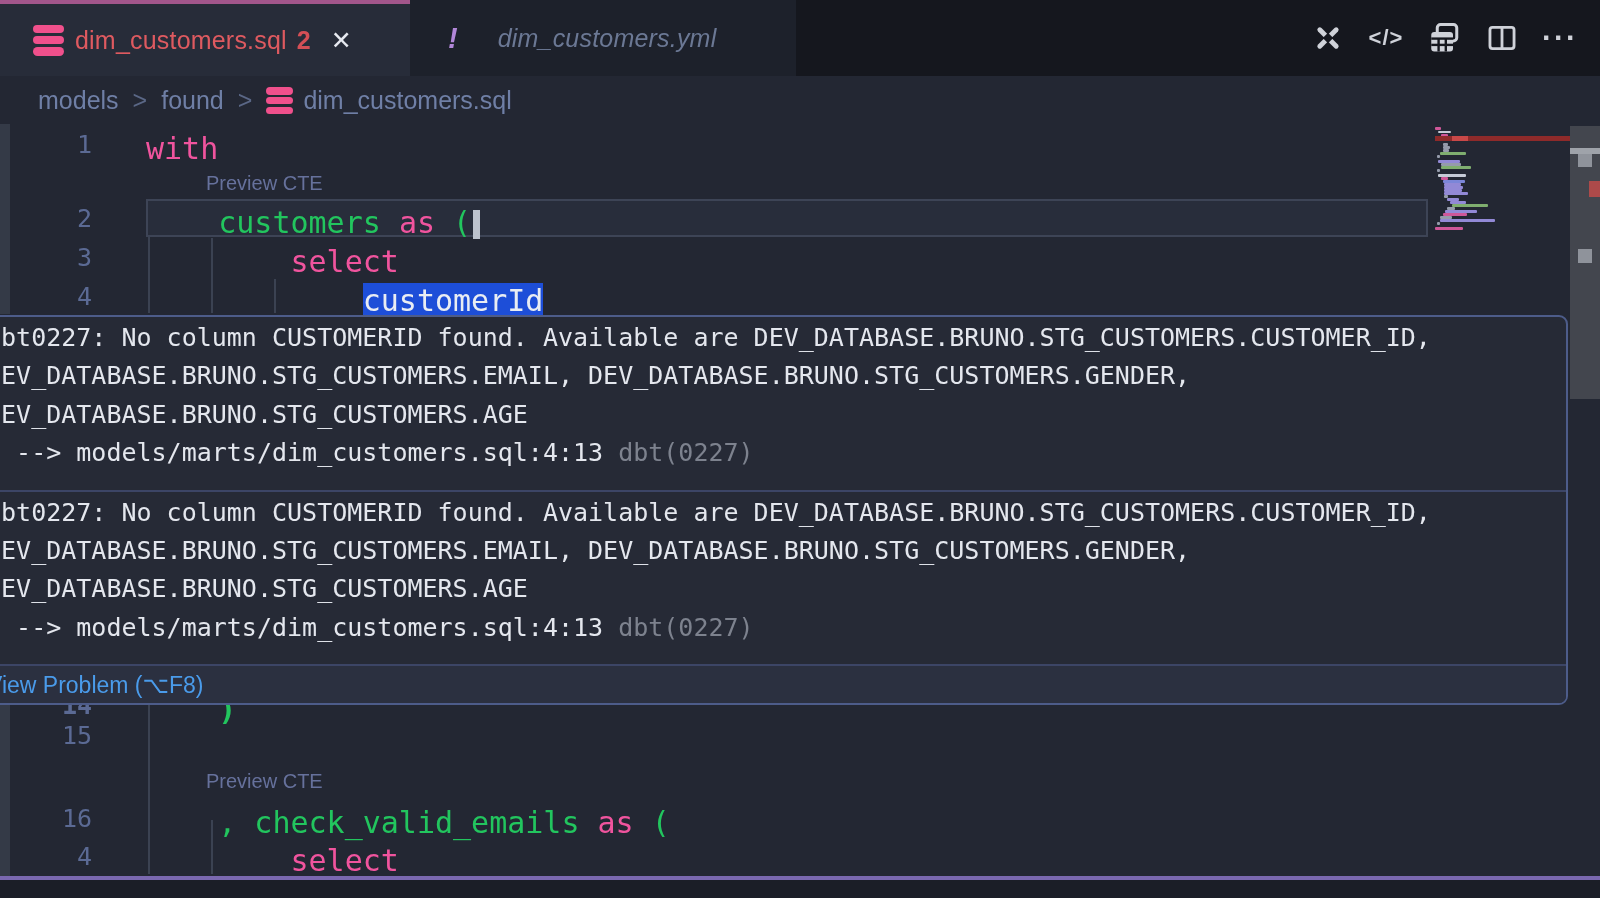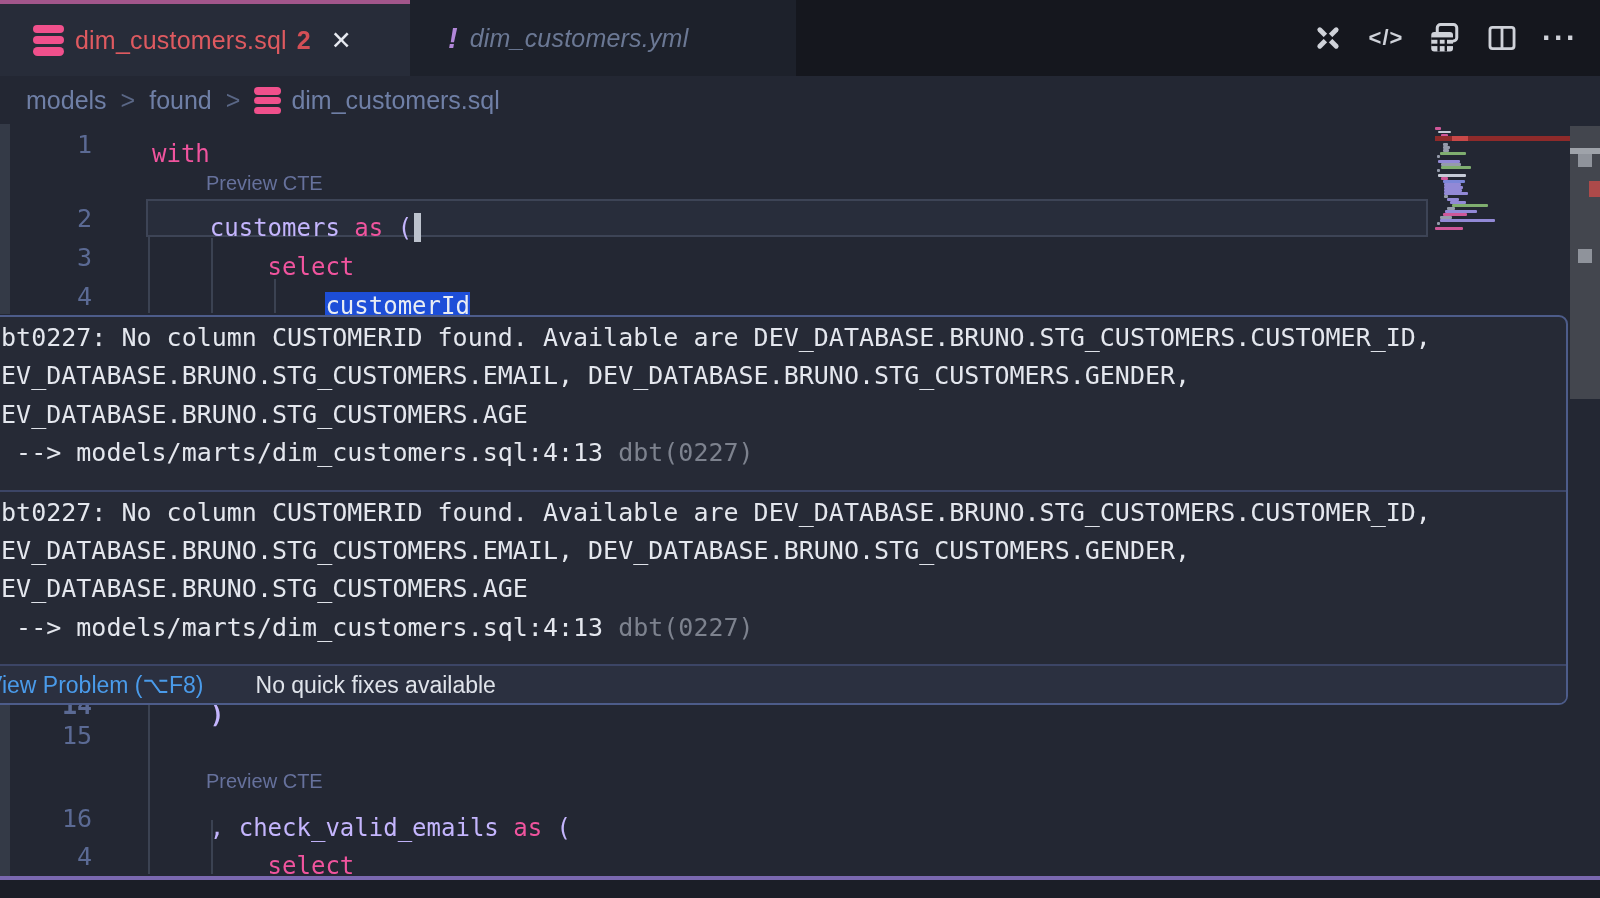--- a/index.html
+++ b/index.html
@@ -12,46 +12,46 @@
     border-top:4px solid #a2568b;box-sizing:border-box;display:flex;align-items:center;cursor:pointer;}
   .tab-inactive{position:absolute;left:410px;top:0;width:386px;height:76px;background:#1d212b;
     display:flex;align-items:center;cursor:pointer;}
   .db-icon{width:31px;height:31px;display:inline-flex;flex-direction:column;justify-content:space-between;}
   .db-icon i{display:block;height:8.5px;border-radius:4.5px;background:#f0508c;}
   .tab-active .db-icon{margin-left:33px;}
   .tab-label{margin-left:11px;font-size:25px;color:#de5a60;letter-spacing:.2px;}
   .tab-badge{margin-left:10px;font-size:25px;color:#d44f56;font-weight:600;}
   .tab-close{margin-left:20px;font-size:25px;color:#e7eaf1;cursor:pointer;line-height:1;}
   .warn-glyph{margin-left:38px;font-size:29px;font-style:italic;font-weight:700;color:#b287d9;}
-  .tab-label-inactive{margin-left:12px;font-size:25px;font-style:italic;color:#6b7894;letter-spacing:.2px;}
+  .tab-label-inactive{margin-left:40px;font-size:25px;font-style:italic;color:#6b7894;letter-spacing:.2px;}
   .tab-actions{position:absolute;right:22px;top:0;height:76px;display:flex;align-items:center;gap:22px;}
   .action-btn{width:36px;height:36px;display:flex;align-items:center;justify-content:center;
     color:#cfd2d9;cursor:pointer;}
   .action-btn svg{display:block;}
   .glyph-code{font-size:22px;font-weight:600;letter-spacing:1px;color:#cfd2d9;}
   .glyph-more{font-size:30px;font-weight:700;color:#cfd2d9;letter-spacing:2px;line-height:10px;}
 
   
   .breadcrumb{position:absolute;left:0;top:76px;width:1600px;height:49px;display:flex;
     align-items:center;background:#232733;}
   .crumb{font-size:25px;color:#6f7fa6;cursor:pointer;}
   .crumb-sep{font-size:25px;color:#5a6786;margin:0 14px;font-weight:300;}
   .breadcrumb .db-icon{width:27px;height:27px;margin-right:10px;}
   .breadcrumb .db-icon i{height:7.5px;border-radius:4px;}
-  .crumb-first{margin-left:26px;}
+  .crumb-first{margin-left:38px;}
 
   
   .glyph-margin{position:absolute;left:0;width:10px;background:#343a47;}
   .code-row{position:absolute;left:0;width:1600px;height:39px;line-height:39px;}
   .gutter-num{position:absolute;left:0;top:0;width:92px;text-align:right;
     font-family:"DejaVu Sans Mono",monospace;font-size:25px;color:#5b6a94;}
-  .code-text{position:absolute;left:142px;top:0;margin:10px;white-space:pre;
-    font-family:"DejaVu Sans Mono",monospace;font-size:24px;line-height:39px;color:#e4e7ee;}
+  .code-text{position:absolute;left:142px;top:0;margin:4px;white-space:pre;
+    font-family:"DejaVu Sans Mono",monospace;font-size:30px;line-height:39px;color:#e4e7ee;}
   .tok-kw{color:#f0549e;}
-  .tok-id{color:#c4b5fd;}
+  .tok-id{color:#22c55e;}
   .tok-err{background:#1d4ed8;color:#e9edf3;text-decoration:underline wavy #f25c5c 2.5px;
     text-underline-offset:7px;}
   .codelens{position:absolute;left:206px;font-size:20px;line-height:30px;color:#66719c;cursor:pointer;}
   .current-line-box{position:absolute;left:146px;top:199px;width:1282px;height:38px;
     background:#282d3b;border:2px solid #3d4456;box-sizing:border-box;}
   .cursor{display:inline-block;width:7px;height:29px;background:#bcc2cd;vertical-align:-6px;margin-left:2px;}
   .indent-guide{position:absolute;width:2px;background:#3b4252;}
 
   
   .minimap{position:absolute;left:1433px;top:124px;width:140px;height:188px;cursor:pointer;}
@@ -250,19 +250,18 @@
         <div class="hover-div"></div>
         <div class="hover-block">
           <pre class="hover-line">dbt0227: No column CUSTOMERID found. Available are DEV_DATABASE.BRUNO.STG_CUSTOMERS.CUSTOMER_ID,</pre>
           <pre class="hover-line">DEV_DATABASE.BRUNO.STG_CUSTOMERS.EMAIL, DEV_DATABASE.BRUNO.STG_CUSTOMERS.GENDER,</pre>
           <pre class="hover-line">DEV_DATABASE.BRUNO.STG_CUSTOMERS.AGE</pre>
           <pre class="hover-line">  --&gt; models/marts/dim_customers.sql:4:13 <span class="hover-src">dbt(0227)</span></pre>
         </div>
       </div>
     <div class="hover-footer">
       <span class="vp-link">View Problem (⌥F8)</span>
-      <span class="no-fix">No quick fixes available</span>
     </div>
   </div>
 
   <div class="bottom-accent"></div>
   <div class="below-strip"></div>
 </div>
 
 </body></html>

